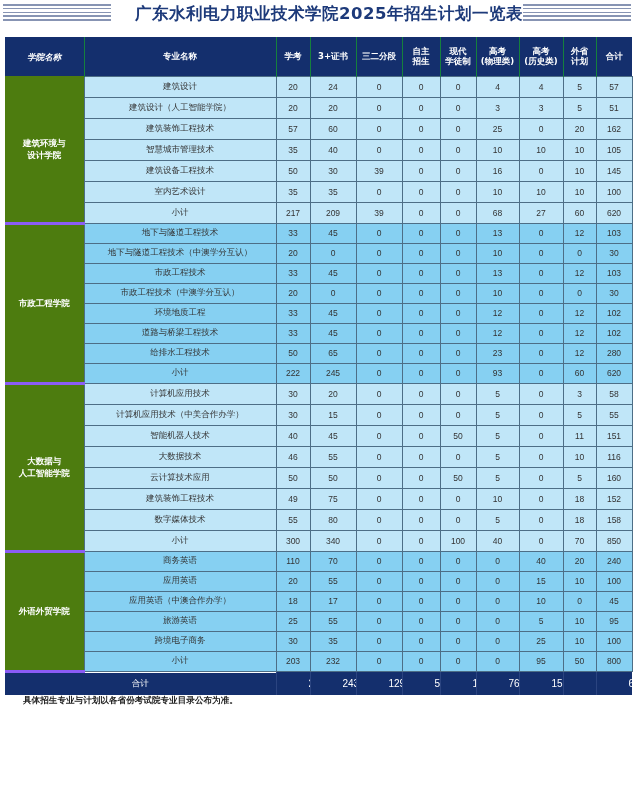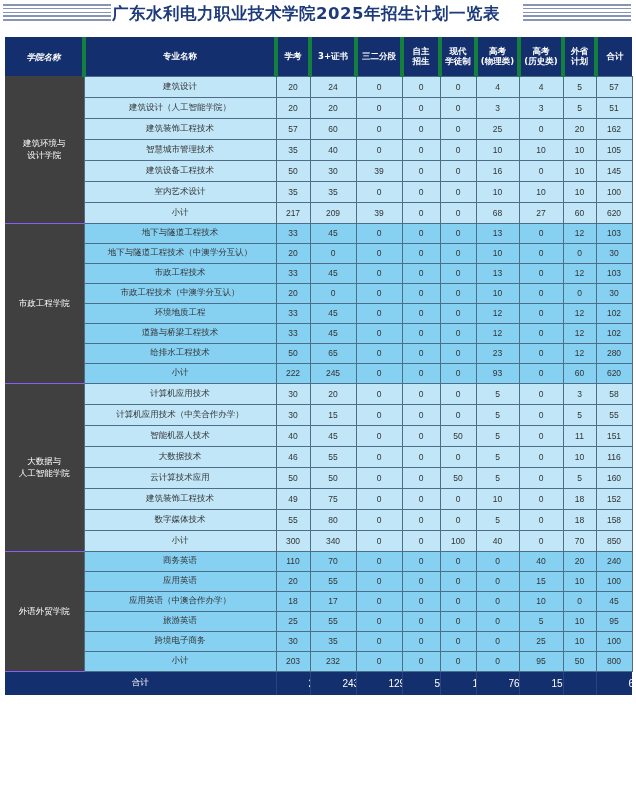--- a/index.html
+++ b/index.html
@@ -4,29 +4,29 @@
 <style>
   * { box-sizing: border-box; margin: 0; padding: 0; }
   html, body { width: 636px; height: 810px; background: #ffffff; overflow: hidden; }
   body { font-family: "DejaVu Sans", sans-serif; color: #222; position: relative; }
 
   .title-bar { position: absolute; left: 0; top: 0; width: 636px; height: 34px; }
   .deco { position: absolute; top: 4px; width: 108px; height: 18px; }
   .deco.left { left: 3px; }
   .deco.right { left: 523px; }
   .deco span { display: block; height: 1.5px; background: #8794b3; margin-bottom: 2.3px; }
-  .title { position: absolute; left: 112px; width: 411px; top: 3px; text-align: left;
+  .title { position: absolute; left: 112px; width: 411px; top: 3px; text-align: right;
            font-size: 16.5px; font-weight: bold; color: #1d3a7a; letter-spacing: 0.5px; white-space: nowrap; }
 
   table.plan { position: absolute; left: 5px; top: 37px; width: 627px; border-collapse: collapse; table-layout: fixed; }
   table.plan td, table.plan th { font-size: 8.5px; text-align: center; vertical-align: middle; overflow: hidden; white-space: nowrap; }
   table.plan th { background: #142f6d; color: #ffffff; font-weight: bold; height: 39px; line-height: 10px;
-                  border-left: 4px solid #15803d; }
+                  border-left: 1px solid #15803d; }
   table.plan th:first-child { border-left: none; }
-  td.college { background: #404040; color: #ffffff; font-size: 8.5px; line-height: 12px; border: none; border-bottom: 1px solid #8b5cf6; }
+  td.college { background: #4d7c0f; color: #ffffff; font-size: 8.5px; line-height: 12px; border: none; border-bottom: 3px solid #8b5cf6; font-weight: bold; }
   td.cell { height: 21px; color: #333; border: 1px solid #4d6e86; }
   tr.light td.cell { background: #c0e6f8; }
   tr.dark td.cell { background: #86d0f2; }
   td.num { font-size: 10px; font-family: "Liberation Sans", sans-serif; color: #333; }
   tr.sec2 td.cell, tr.sec4 td.cell { height: 20px; }
   tr.total td { background: #142f6d; color: #ffffff; height: 24px; border-left: 1px solid #2b4480; }
   tr.total td.num { color: #fff; font-size: 10px; padding-left: 32px; }
 
   .notes { position: absolute; left: 5px; top: 693px; width: 628px; font-size: 8.6px; color: #222; }
   .notes .bold { font-weight: bold; padding-left: 18px; margin-bottom: 16px; font-size: 8.6px; }
@@ -452,13 +452,14 @@
         <td class="num">180</td>
         <td class="num">769</td>
         <td class="num">155</td>
         <td class="num">600</td>
         <td class="num">6600</td>
       </tr>
     </tbody>
 </table>
 
 <div class="notes">
+  <p class="bold">具体招生专业与计划以各省份考试院专业目录公布为准。</p>
 </div>
 
 </body></html>

